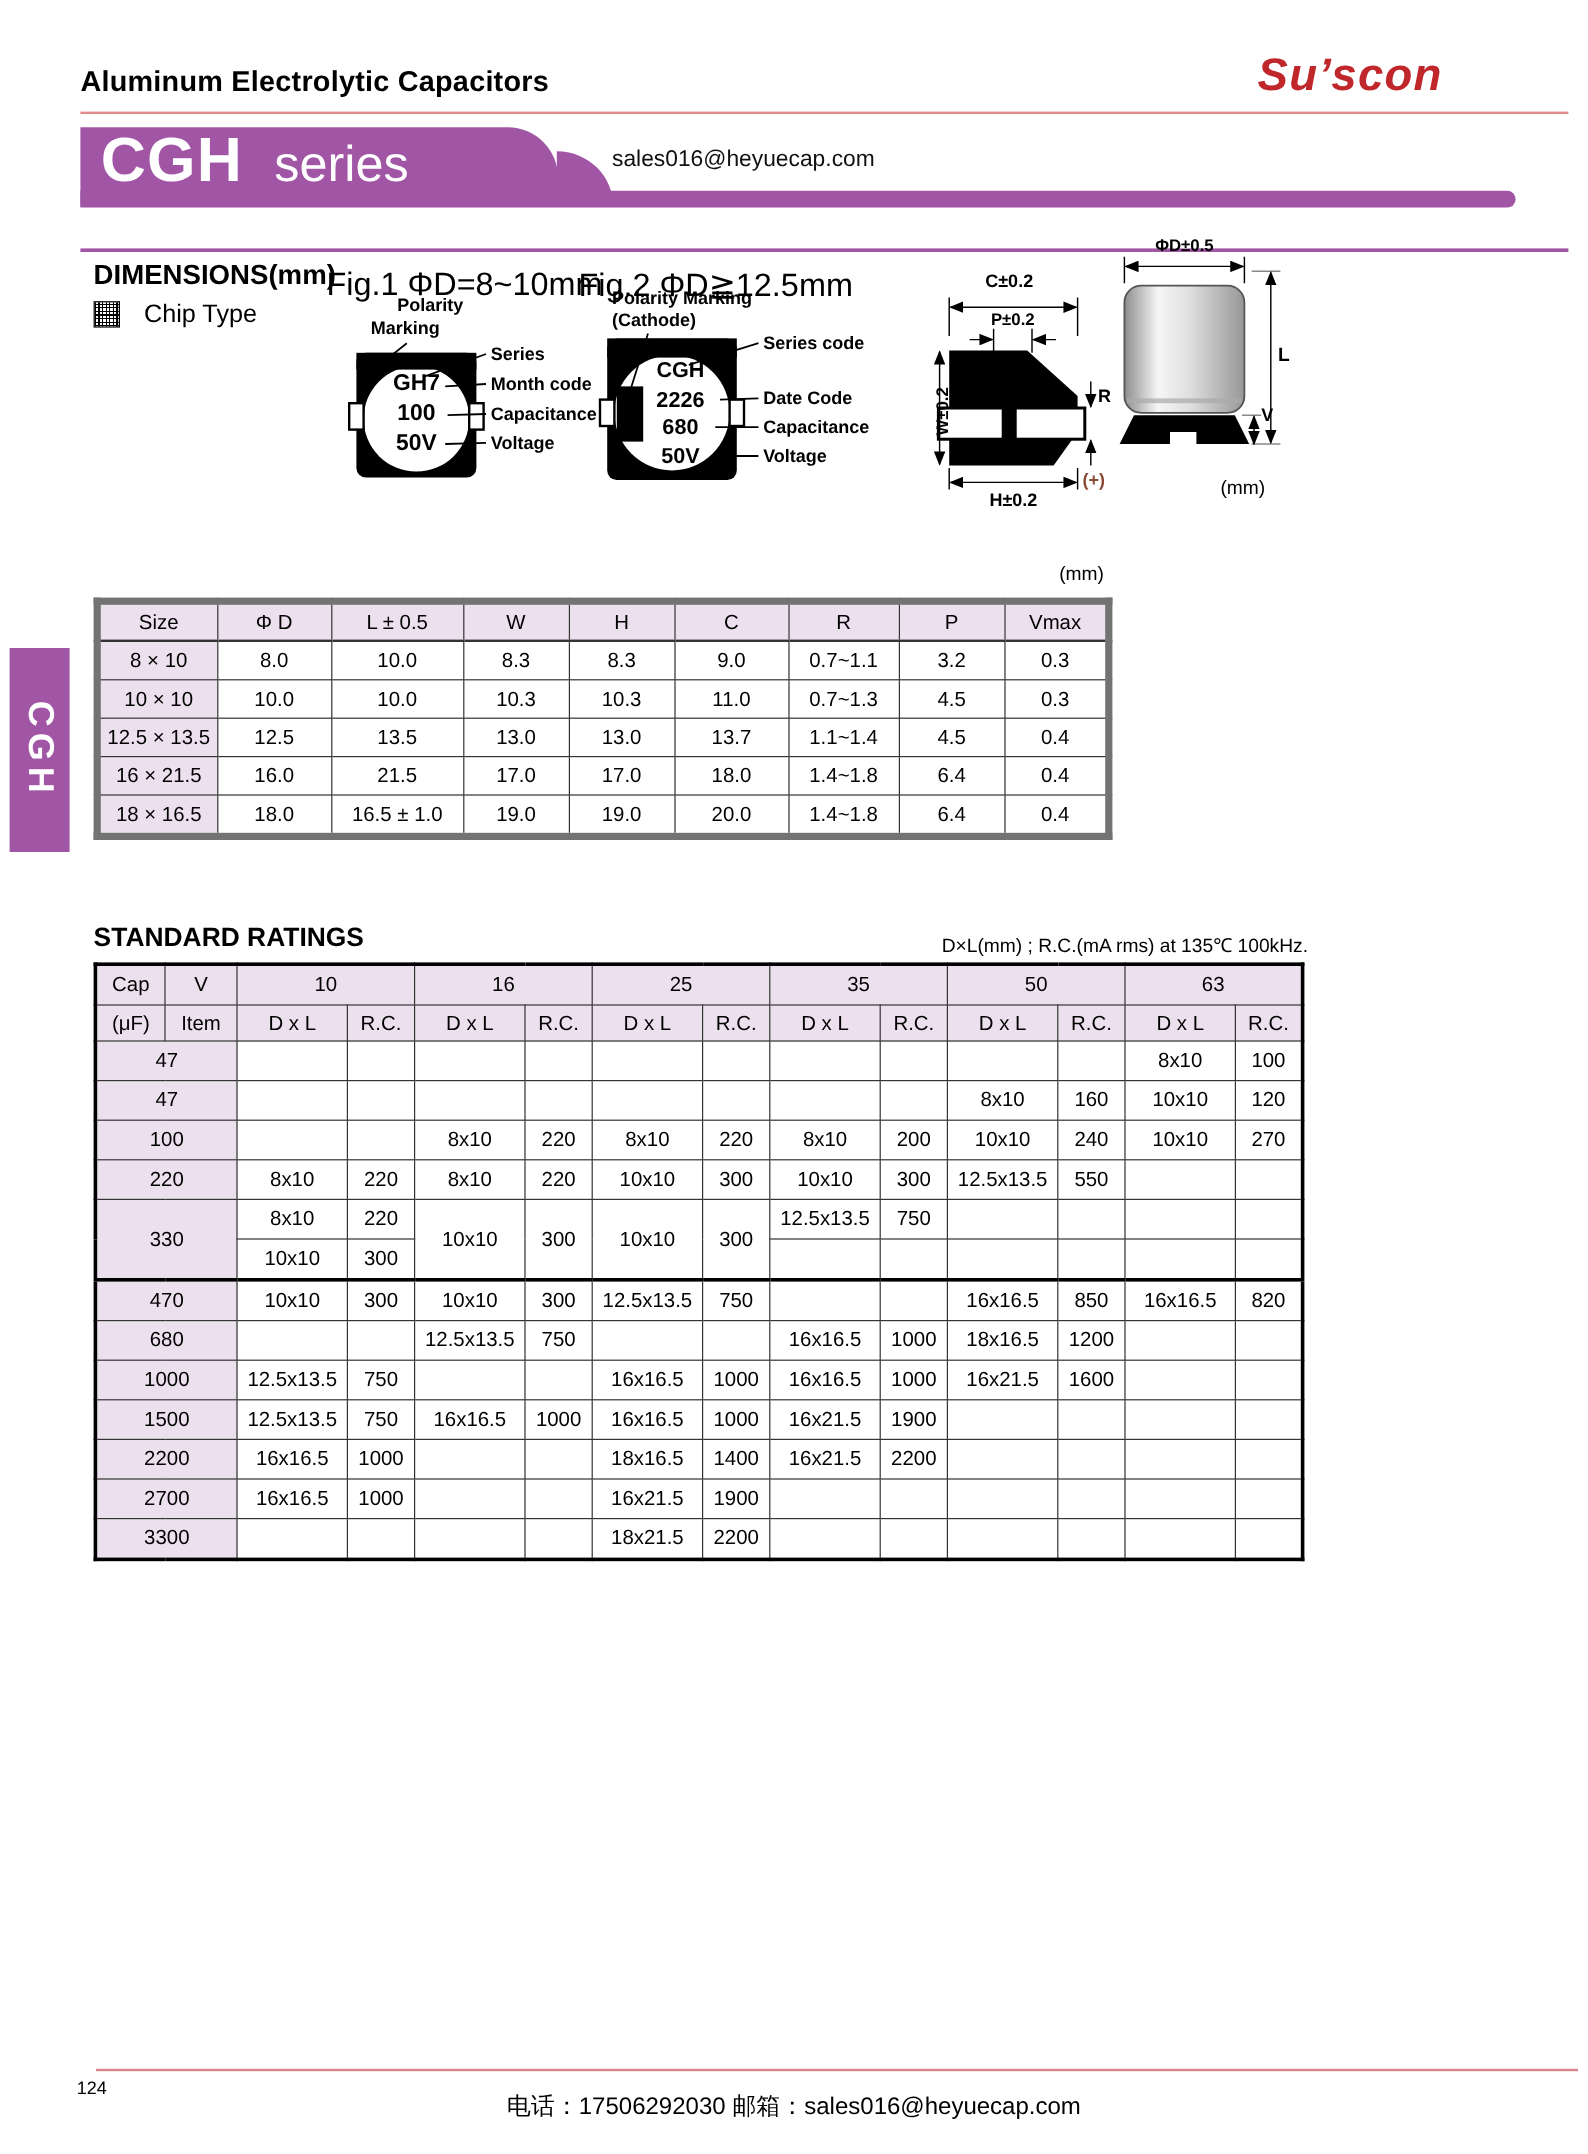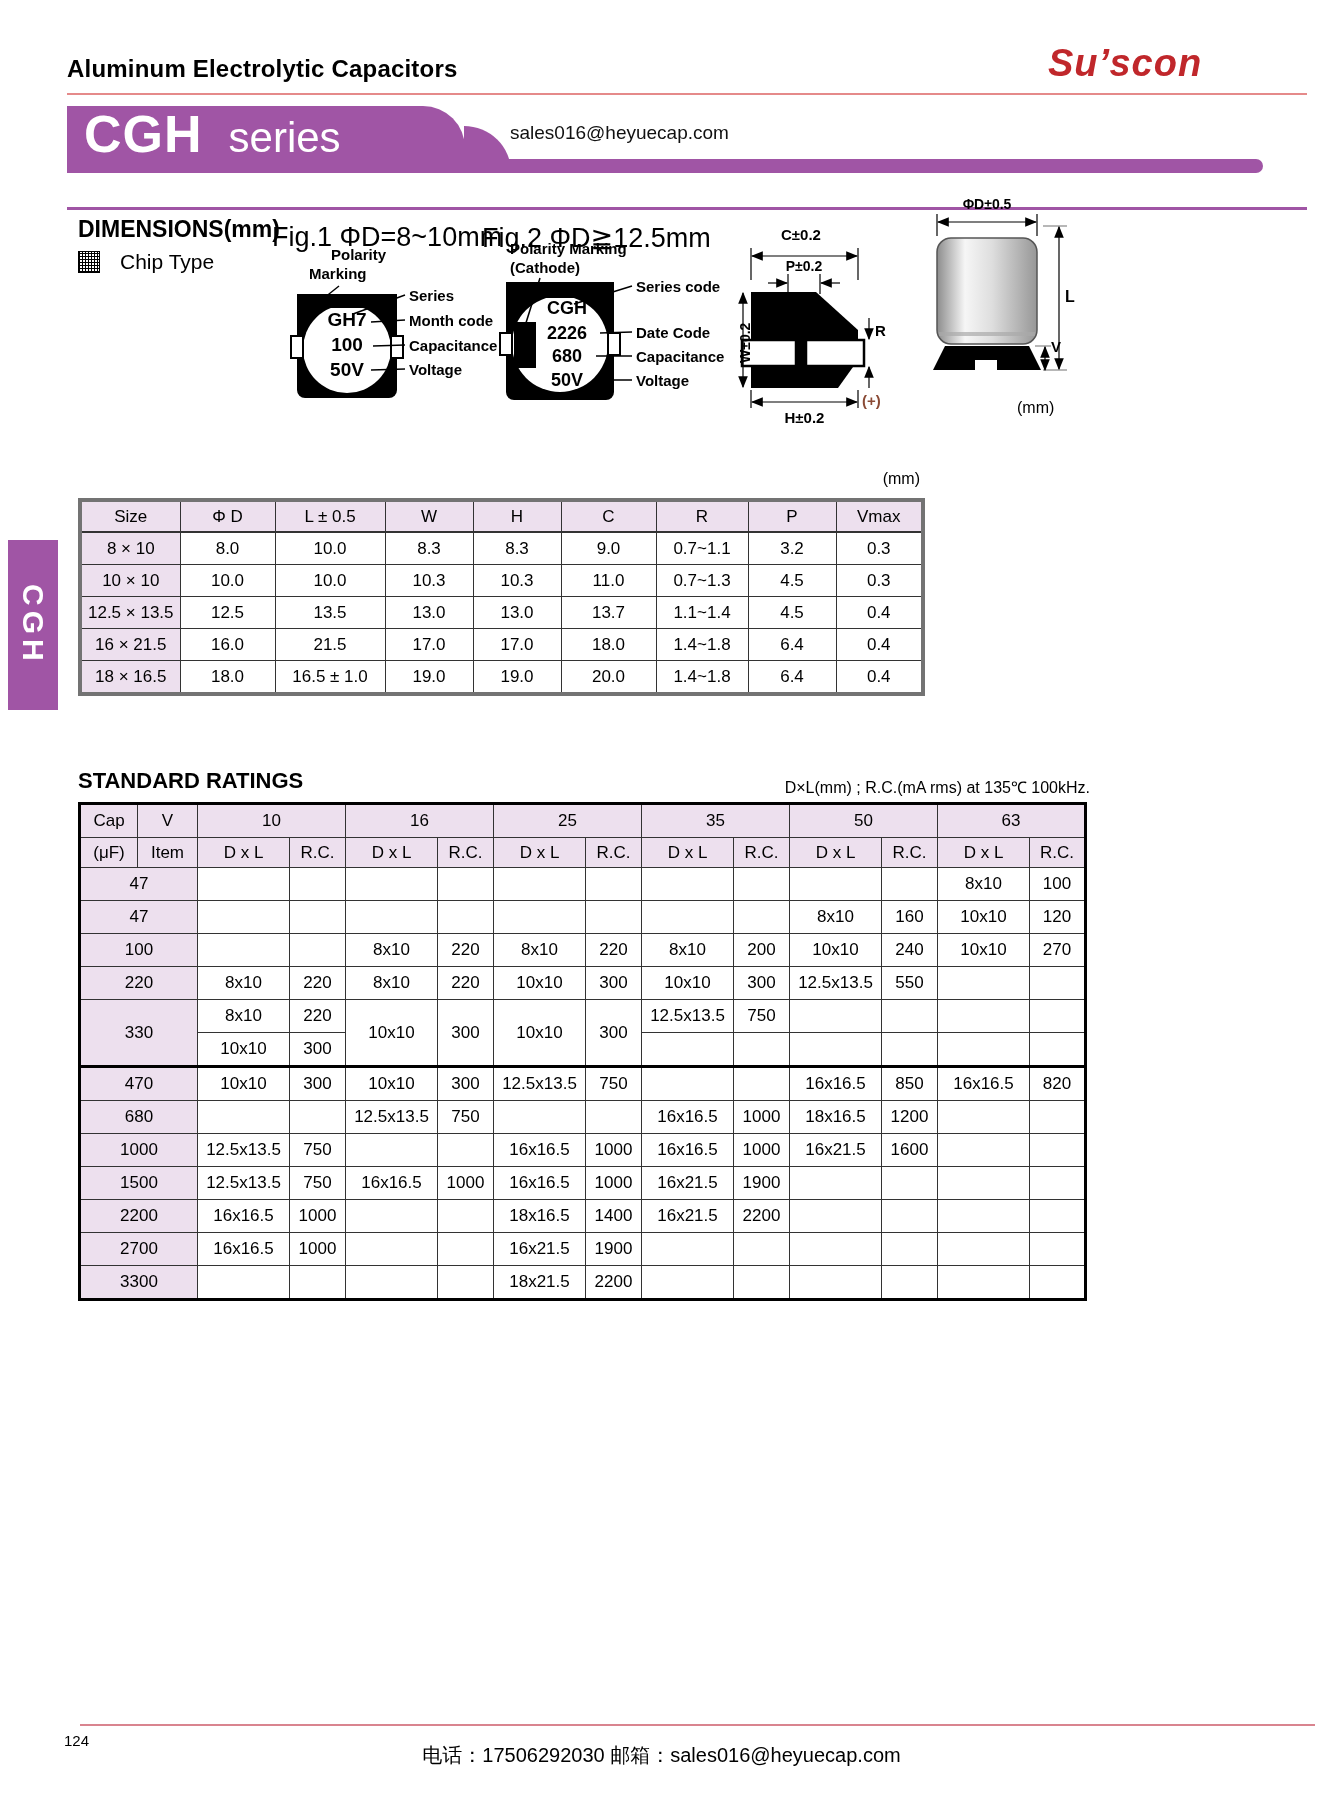--- a/index.html
+++ b/index.html
@@ -29,21 +29,21 @@
   .fig1-caption{left:272px;top:222px;}
   .fig2-caption{left:482px;top:222px;}
   .fig{position:absolute;}
   .lbl{position:absolute;font-weight:bold;font-size:15px;white-space:nowrap;}
   .mark{position:absolute;text-align:center;font-weight:bold;font-size:19px;line-height:24px;}
   .rot{transform:rotate(-90deg);transform-origin:center;}
   .plus-lbl{color:#8a4a35;}
   .unit-note{left:835px;top:470px;width:85px;text-align:right;font-size:16px;}
   
   table{border-collapse:collapse;table-layout:fixed;}
-  .dtable{position:absolute;left:78px;top:498px;border:4px solid #737373;}
+  .dtable{position:absolute;left:78px;top:498px;border:6px solid #737373;}
   .dtable td{border:1px solid #333;text-align:center;font-size:17px;height:31px;padding:0;}
   .dtable tr:first-child td{height:29px;border-bottom-width:2px;}
   .rtable{position:absolute;left:78px;top:802px;border:3px solid #000;}
   .rtable td{border:1px solid #333;text-align:center;font-size:17px;height:32px;padding:0 1px;}
   .rtable tr:nth-child(2) td{height:29px;margin-top:32px;}
   td.hd{background:#ede0ee;}
   td.tt{border-top:3px solid #000;}
   .ratings-title{left:78px;top:768px;font-size:22px;font-weight:bold;}
   .ratings-note{right:233px;top:776px;font-size:16px;}
   
@@ -125,21 +125,21 @@
     <span class="lbl" style="left:138px;top:38px;">Series code</span>
     <span class="lbl" style="left:138px;top:84px;">Date Code</span>
     <span class="lbl" style="left:138px;top:108px;">Capacitance</span>
     <span class="lbl" style="left:138px;top:132px;">Voltage</span>
     <span class="mark" style="left:22px;top:56px;width:94px;font-size:18px;">CGH</span>
     <span class="mark" style="left:22px;top:81px;width:94px;font-size:18px;">2226</span>
     <span class="mark" style="left:22px;top:104px;width:94px;font-size:18px;">680</span>
     <span class="mark" style="left:22px;top:128px;width:94px;font-size:18px;">50V</span>
   </div>
 
-  <div class="fig" style="left:736px;top:226px;width:185px;height:210px;">
+  <div class="fig" style="left:776px;top:226px;width:185px;height:210px;">
     <svg width="185" height="210" viewBox="0 0 185 210">
       <defs>
         <marker id="arrB" markerWidth="10" markerHeight="8" refX="9" refY="4" orient="auto-start-reverse">
           <path d="M0,0L10,4L0,8z" fill="#000"></path>
         </marker>
       </defs>
       <line x1="15" y1="22" x2="15" y2="54" stroke="#000" stroke-width="1.2"></line>
       <line x1="122" y1="22" x2="122" y2="54" stroke="#000" stroke-width="1.2"></line>
       <line x1="16" y1="30" x2="121" y2="30" stroke="#000" stroke-width="1.2" marker-start="url(#arrB)" marker-end="url(#arrB)"></line>
       <line x1="52" y1="48" x2="52" y2="68" stroke="#000" stroke-width="1.2"></line>

